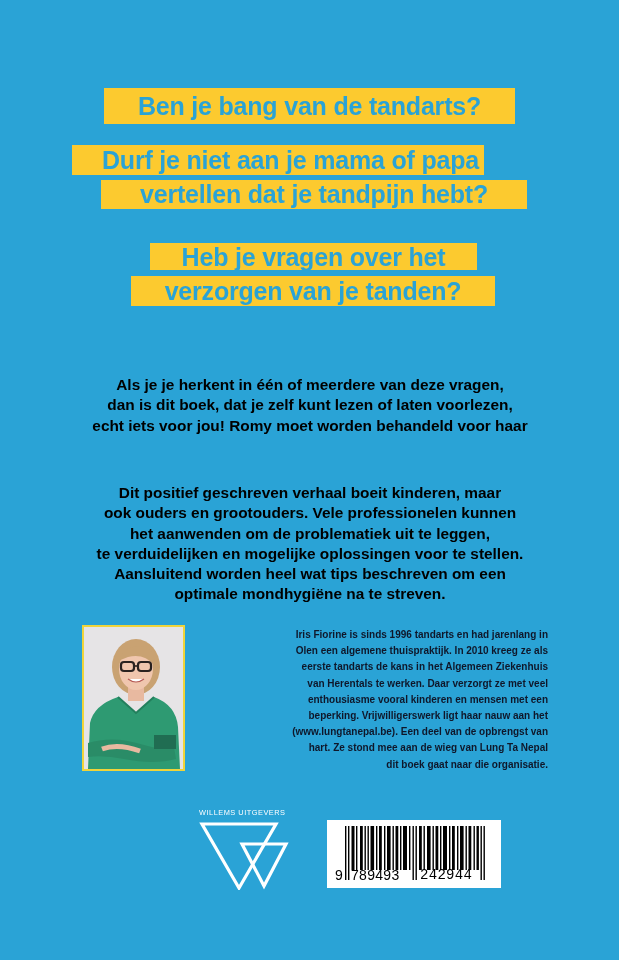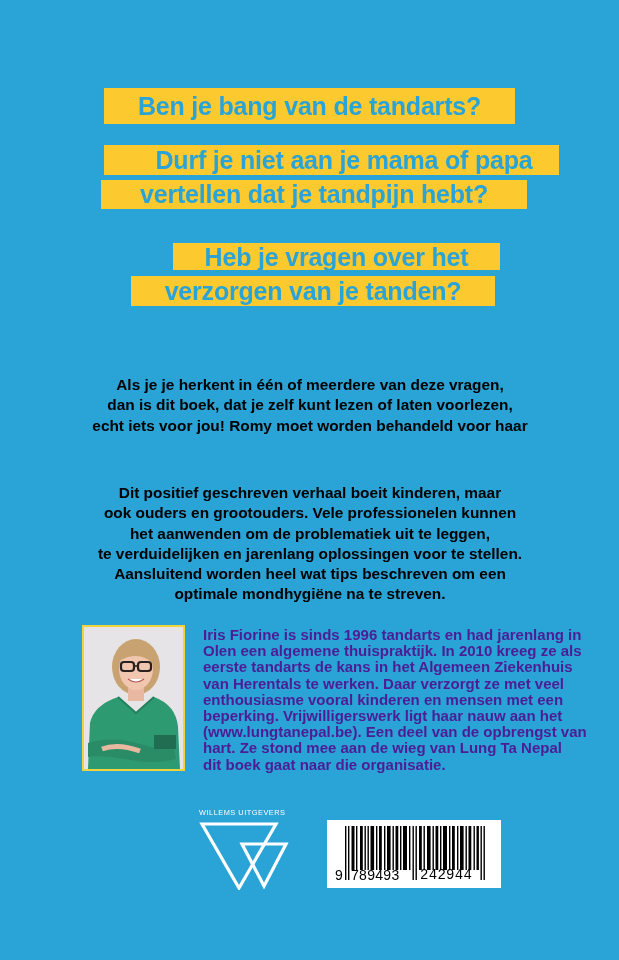--- a/index.html
+++ b/index.html
@@ -40,25 +40,26 @@
       width: 103px; height: 146px;
       border: 2px solid #f0d43a;
       background: linear-gradient(180deg, #e8e6e8 0%, #dddbdd 100%);
       overflow: hidden;
       box-sizing: border-box;
     }
     .bio {
       position: absolute;
       left: 203px; top: 627px;
       width: 345px;
-      color: #4c1d95;
+      color: #0f172a;
       font-weight: bold;
-      font-size: 15px;
+      font-size: 10px;
       line-height: 16.2px;
       white-space: nowrap;
+      text-align: right;
     }
     .bio div { height: 16.2px; }
     .logo-text {
       position: absolute;
       left: 199px; top: 808px;
       width: 80px;
       color: #ffffff;
       font-size: 7.4px;
       letter-spacing: 0.5px;
       white-space: nowrap;
@@ -77,35 +78,35 @@
       font-family: "Liberation Sans", sans-serif;
       font-size: 14px;
       color: #000;
       letter-spacing: 0.3px;
     }
   </style>
 </head>
 <body>
 
 <div class="hl" style="left:104px; top:88px; width:411px; height:36px; line-height:36px;">Ben je bang van de tandarts?</div>
-<div class="hl" style="left:104px; top:145px; width:455px; height:30px; line-height:30px;padding-left:25px;">Durf je niet aan je mama of papa</div>
+<div class="hl" style="left:72px; top:145px; width:412px; height:30px; line-height:30px;padding-left:25px;">Durf je niet aan je mama of papa</div>
 <div class="hl" style="left:101px; top:180px; width:426px; height:29px; line-height:29px;">vertellen dat je tandpijn hebt?</div>
-<div class="hl" style="left:150px; top:243px; width:327px; height:27px; line-height:29px;margin-left:23px;">Heb je vragen over het</div>
+<div class="hl" style="left:150px; top:243px; width:327px; height:27px; line-height:29px;">Heb je vragen over het</div>
 <div class="hl" style="left:131px; top:276px; width:364px; height:30px; line-height:30px;">verzorgen van je tanden?</div>
 
 <div class="blurb" style="top:375px;">
   <div>Als je je herkent in één of meerdere van deze vragen,</div>
   <div>dan is dit boek, dat je zelf kunt lezen of laten voorlezen,</div>
   <div>echt iets voor jou! Romy moet worden behandeld voor haar</div>
 </div>
 <div class="blurb" style="top:483px;">
   <div>Dit positief geschreven verhaal boeit kinderen, maar</div>
   <div>ook ouders en grootouders. Vele professionelen kunnen</div>
   <div>het aanwenden om de problematiek uit te leggen,</div>
-  <div>te verduidelijken en jarenlang oplossingen voor te stellen.</div>
+  <div>te verduidelijken en mogelijke oplossingen voor te stellen.</div>
   <div>Aansluitend worden heel wat tips beschreven om een</div>
   <div>optimale mondhygiëne na te streven.</div>
 </div>
 
 <div class="photo">
   <svg width="99" height="142" viewBox="0 0 99 142">
     <rect x="0" y="0" width="99" height="142" fill="#e6e4e6"></rect>
 
     <ellipse cx="52" cy="40" rx="24" ry="28" fill="#c9a272"></ellipse>
 

